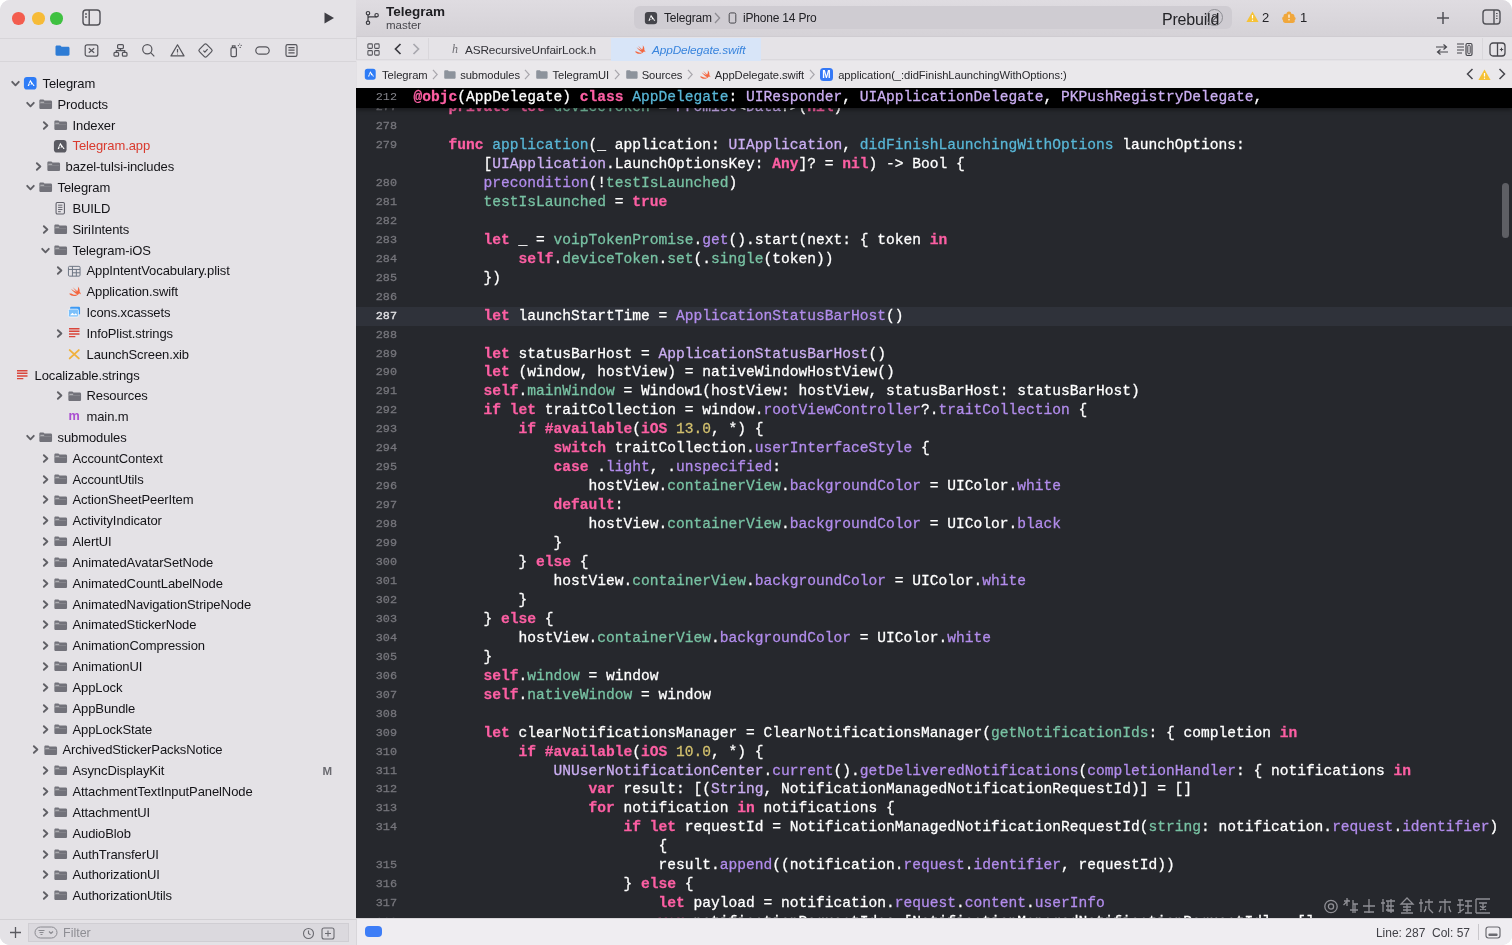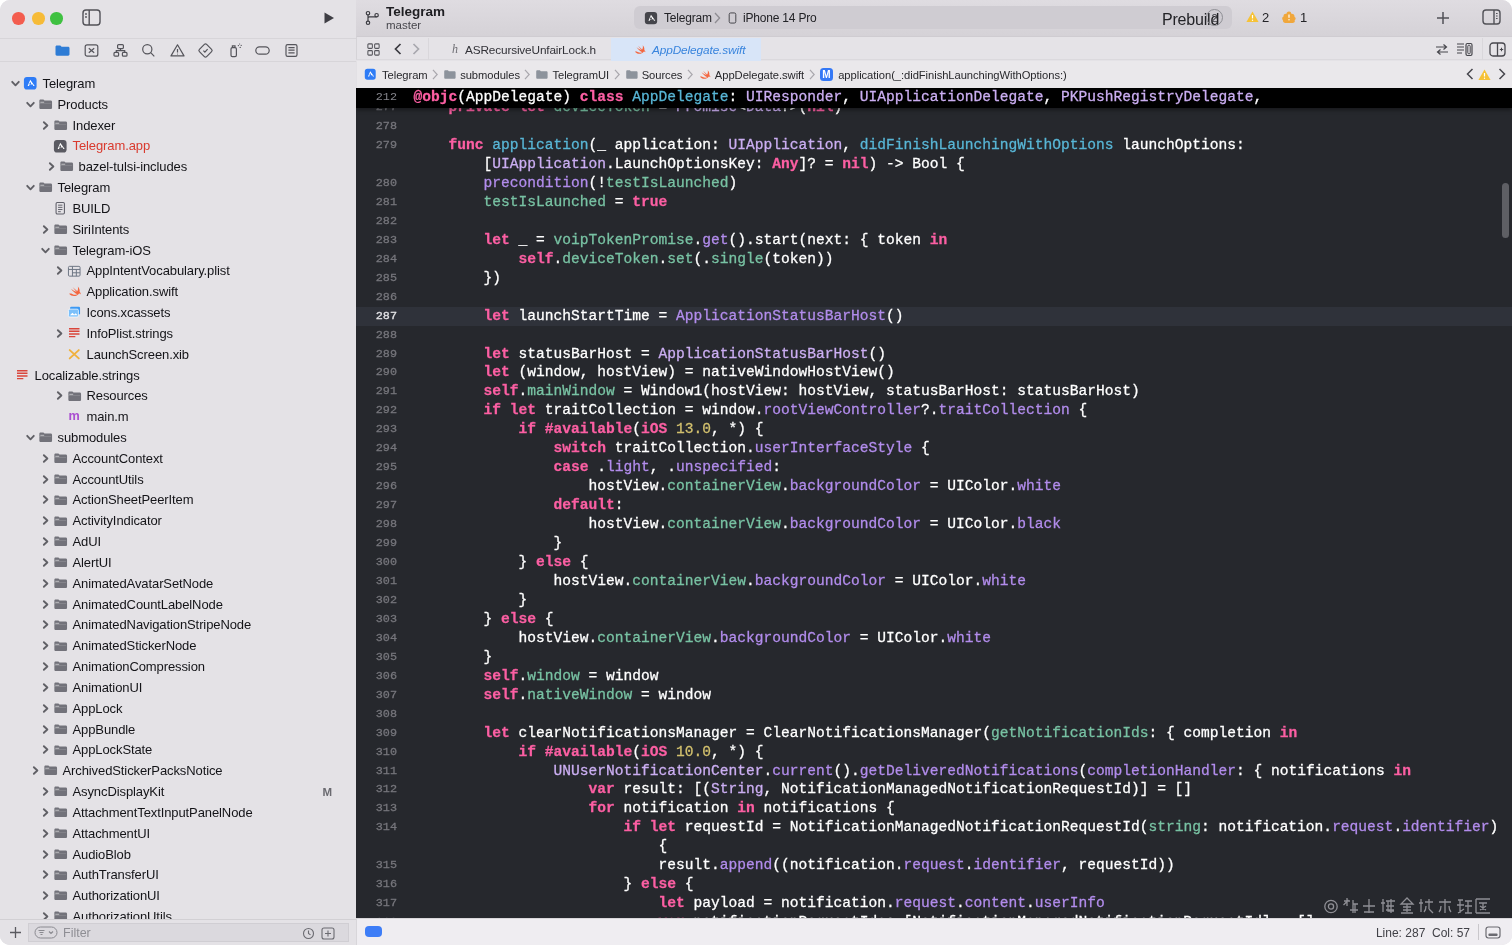--- a/index.html
+++ b/index.html
@@ -149,21 +149,21 @@
           <span class="lbl">Indexer</span>
         </div>
 <div class="r" style="padding-left:38px">
           <span class="chbox"></span>
           <svg class="ti" viewBox="0 0 16 16">
             <rect x="1" y="1" width="14" height="14" rx="3.4" fill="#5A5A62"></rect>
             <path d="M8 4.2 5.1 11h1.5l.7-1.7h3.4l.7 1.7h1.5zm0 2.1 1.2 2.9H6.8z" fill="#fff"></path>
           </svg>
           <span class="lbl redlbl">Telegram.app</span>
         </div>
-<div class="r" style="padding-left:44px">
+<div class="r" style="padding-left:31px">
           <span class="chbox">
             <svg class="chv" viewBox="0 0 10 10">
               <path d="M3.5 2 6.7 5 3.5 8" fill="none" stroke="#606066" stroke-width="1.7" stroke-linecap="round" stroke-linejoin="round"></path>
             </svg>
           </span>
           <svg class="ti" viewBox="0 0 16 16">
             <path fill="#72727A" d="M1.5 4.2c0-.9.6-1.5 1.5-1.5h3l1.2 1.2h6.8c.9 0 1.5.6 1.5 1.5v6.4c0 .9-.6 1.5-1.5 1.5H3c-.9 0-1.5-.6-1.5-1.5z"></path>
             <path fill="#fff" opacity=".55" d="M2.6 5.3h4.2v1.1H2.6z"></path>
             <path fill="#fff" opacity=".22" d="M1.5 6.6h13v.7h-13z"></path>
           </svg>
@@ -346,33 +346,20 @@
             <svg class="chv" viewBox="0 0 10 10">
               <path d="M3.5 2 6.7 5 3.5 8" fill="none" stroke="#606066" stroke-width="1.7" stroke-linecap="round" stroke-linejoin="round"></path>
             </svg>
           </span>
           <svg class="ti" viewBox="0 0 16 16">
             <path fill="#72727A" d="M1.5 4.2c0-.9.6-1.5 1.5-1.5h3l1.2 1.2h6.8c.9 0 1.5.6 1.5 1.5v6.4c0 .9-.6 1.5-1.5 1.5H3c-.9 0-1.5-.6-1.5-1.5z"></path>
             <path fill="#fff" opacity=".55" d="M2.6 5.3h4.2v1.1H2.6z"></path>
             <path fill="#fff" opacity=".22" d="M1.5 6.6h13v.7h-13z"></path>
           </svg>
           <span class="lbl">ActivityIndicator</span>
-        </div>
-<div class="r" style="padding-left:38px">
-          <span class="chbox">
-            <svg class="chv" viewBox="0 0 10 10">
-              <path d="M3.5 2 6.7 5 3.5 8" fill="none" stroke="#606066" stroke-width="1.7" stroke-linecap="round" stroke-linejoin="round"></path>
-            </svg>
-          </span>
-          <svg class="ti" viewBox="0 0 16 16">
-            <path fill="#72727A" d="M1.5 4.2c0-.9.6-1.5 1.5-1.5h3l1.2 1.2h6.8c.9 0 1.5.6 1.5 1.5v6.4c0 .9-.6 1.5-1.5 1.5H3c-.9 0-1.5-.6-1.5-1.5z"></path>
-            <path fill="#fff" opacity=".55" d="M2.6 5.3h4.2v1.1H2.6z"></path>
-            <path fill="#fff" opacity=".22" d="M1.5 6.6h13v.7h-13z"></path>
-          </svg>
-          <span class="lbl">AdUI</span>
         </div>
 <div class="r" style="padding-left:38px">
           <span class="chbox">
             <svg class="chv" viewBox="0 0 10 10">
               <path d="M3.5 2 6.7 5 3.5 8" fill="none" stroke="#606066" stroke-width="1.7" stroke-linecap="round" stroke-linejoin="round"></path>
             </svg>
           </span>
           <svg class="ti" viewBox="0 0 16 16">
             <path fill="#72727A" d="M1.5 4.2c0-.9.6-1.5 1.5-1.5h3l1.2 1.2h6.8c.9 0 1.5.6 1.5 1.5v6.4c0 .9-.6 1.5-1.5 1.5H3c-.9 0-1.5-.6-1.5-1.5z"></path>
             <path fill="#fff" opacity=".55" d="M2.6 5.3h4.2v1.1H2.6z"></path>

